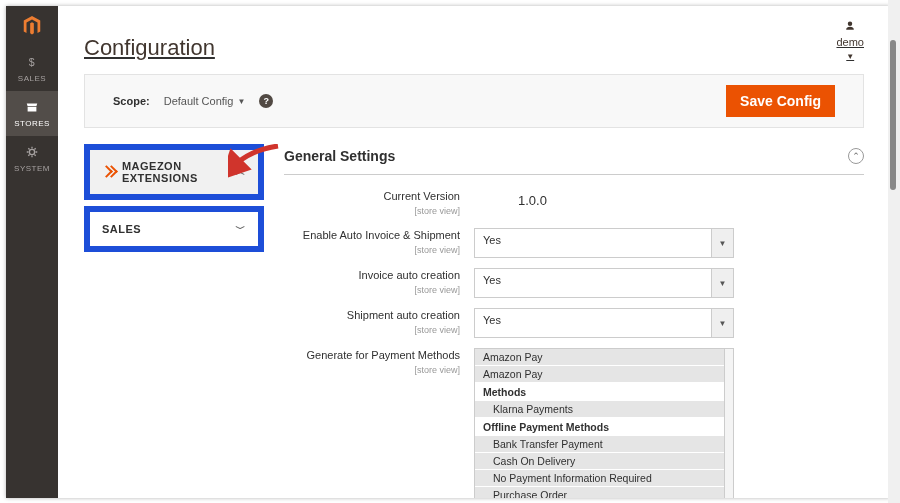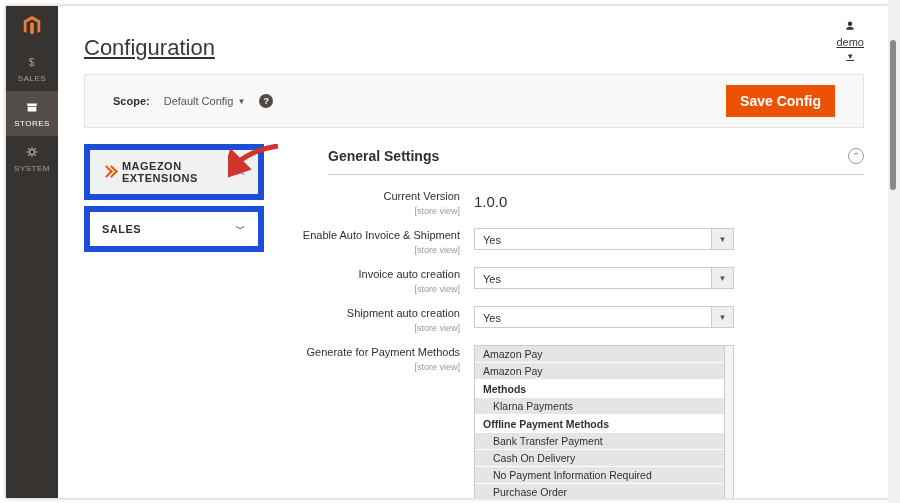--- a/index.html
+++ b/index.html
@@ -135,44 +135,43 @@
     background:#fff;
   }
   .acc-body .item.active{ border-left-color:#eb5202; color:#000;}
   .acc-header.collapsed{ background:#fff;}
 
   .section-head{
     display:flex; justify-content:space-between; align-items:center;
     border-bottom:1px solid #ccc;
     padding:4px 0 10px;
     margin-bottom:14px;
-    margin-left:44px;
   }
   .section-title{ font-size:14px; font-weight:600; color:#303030;}
   .section-head .collapse-indicator{
     width:16px; height:16px; border:1px solid #999; border-radius:50%;
     display:flex;align-items:center;justify-content:center; font-size:9px; color:#666;
     cursor:pointer;
   }
 
   .field-row{
     display:flex; align-items:flex-start;
     margin-bottom:10px;
   }
   .field-label{
     width:190px; text-align:right; padding-right:14px;
     font-size:11px; color:#303030; line-height:14px;
   }
   .field-label .hint{
     display:block; font-size:9px; color:#999; margin-top:1px;
   }
   .field-value{ flex:1; max-width:260px; display:flex; }
-  .static-value{ font-size:15px; color:#303030; padding-top:4px; }
+  .static-value{ font-size:13px; color:#303030; padding-top:4px;margin-left:44px; }
   .select-like{
-    flex:1; display:flex; border:1px solid #ccc; height:22px; background:#fff;
+    flex:1; display:flex; border:1px solid #ccc; height:30px; background:#fff;
   }
   .select-like .sel-text{
     flex:1; padding:5px 8px; font-size:11px; color:#303030;
   }
   .select-like .sel-btn{
     width:22px; border-left:1px solid #ccc; background:#efefef;
     display:flex; align-items:center; justify-content:center; font-size:8px; color:#555;
     cursor:pointer;
   }
 

